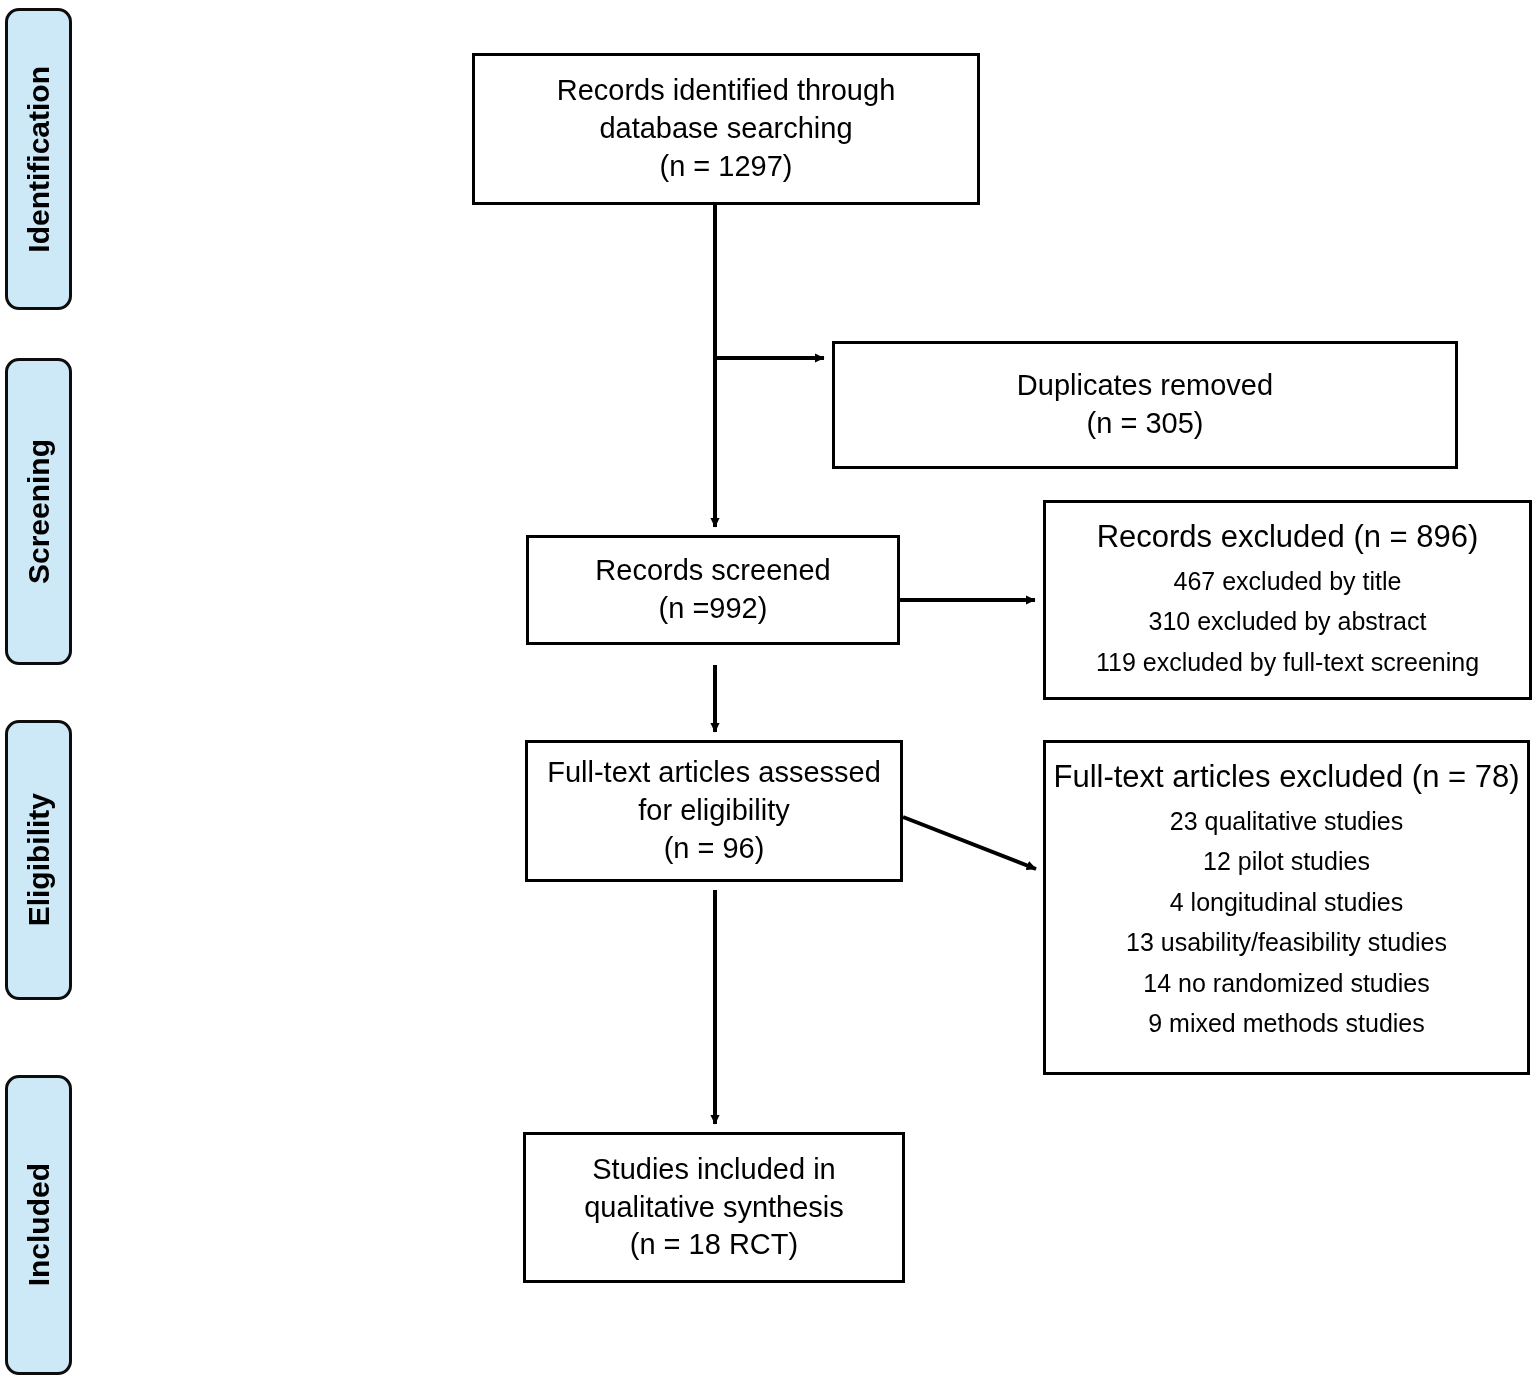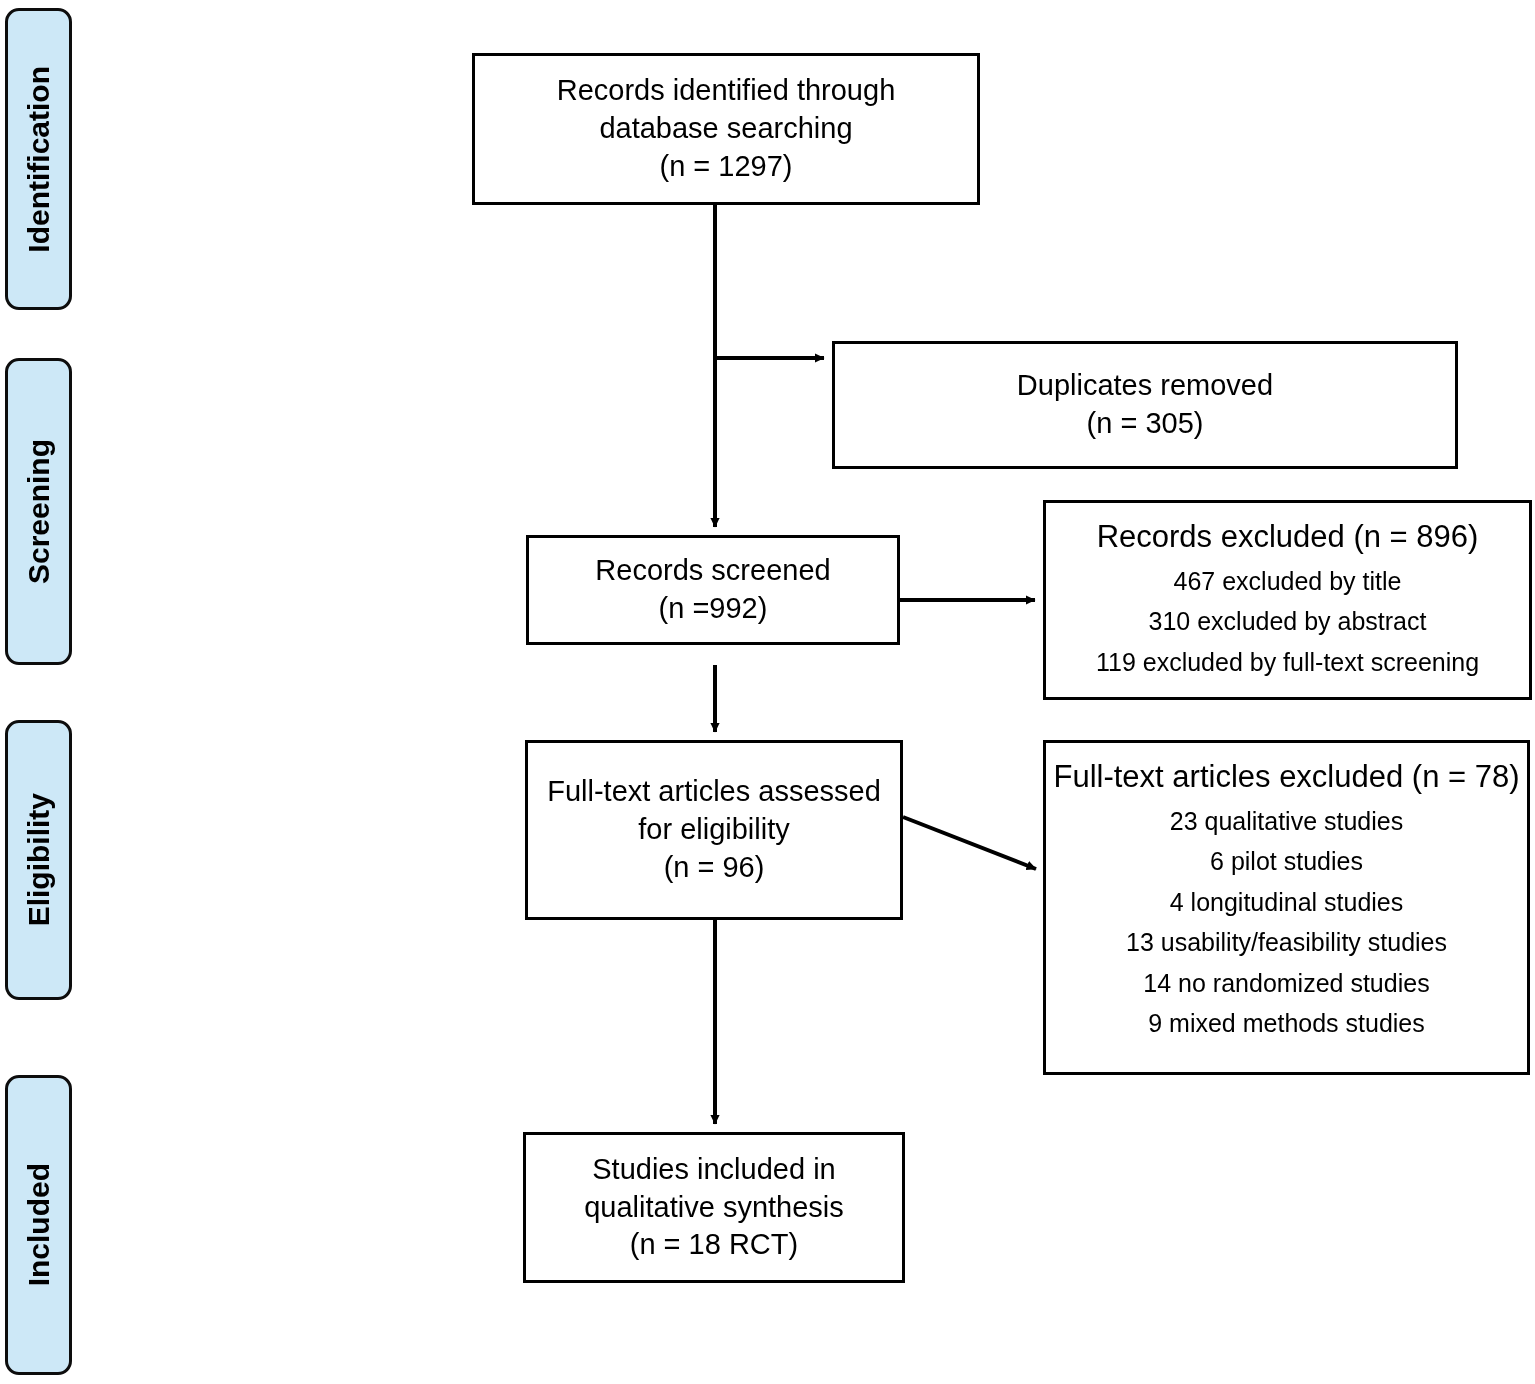--- a/index.html
+++ b/index.html
@@ -124,30 +124,30 @@
     <span class="line">(n =992)</span>
   </div>
 
   <div class="box excl" style="left:1043px;top:500px;width:489px;height:200px;">
     <span class="head">Records excluded (n = 896)</span>
     <span class="sub">467 excluded by title</span>
     <span class="sub">310 excluded by abstract</span>
     <span class="sub">119 excluded by full-text screening</span>
   </div>
 
-  <div class="box" style="left:525px;top:740px;width:378px;height:180px;">
+  <div class="box" style="left:525px;top:740px;width:378px;height:142px;">
     <span class="line">Full-text articles assessed</span>
     <span class="line">for eligibility</span>
     <span class="line">(n = 96)</span>
   </div>
 
   <div class="box excl" style="left:1043px;top:740px;width:487px;height:335px;">
     <span class="head">Full-text articles excluded (n = 78)</span>
     <span class="sub">23 qualitative studies</span>
-    <span class="sub">6 pilot studies</span>
+    <span class="sub">12 pilot studies</span>
     <span class="sub">4 longitudinal studies</span>
     <span class="sub">13 usability/feasibility studies</span>
     <span class="sub">14 no randomized studies</span>
     <span class="sub">9 mixed methods studies</span>
   </div>
 
   <div class="box" style="left:523px;top:1132px;width:382px;height:151px;">
     <span class="line">Studies included in</span>
     <span class="line">qualitative synthesis</span>
     <span class="line">(n = 18 RCT)</span>

